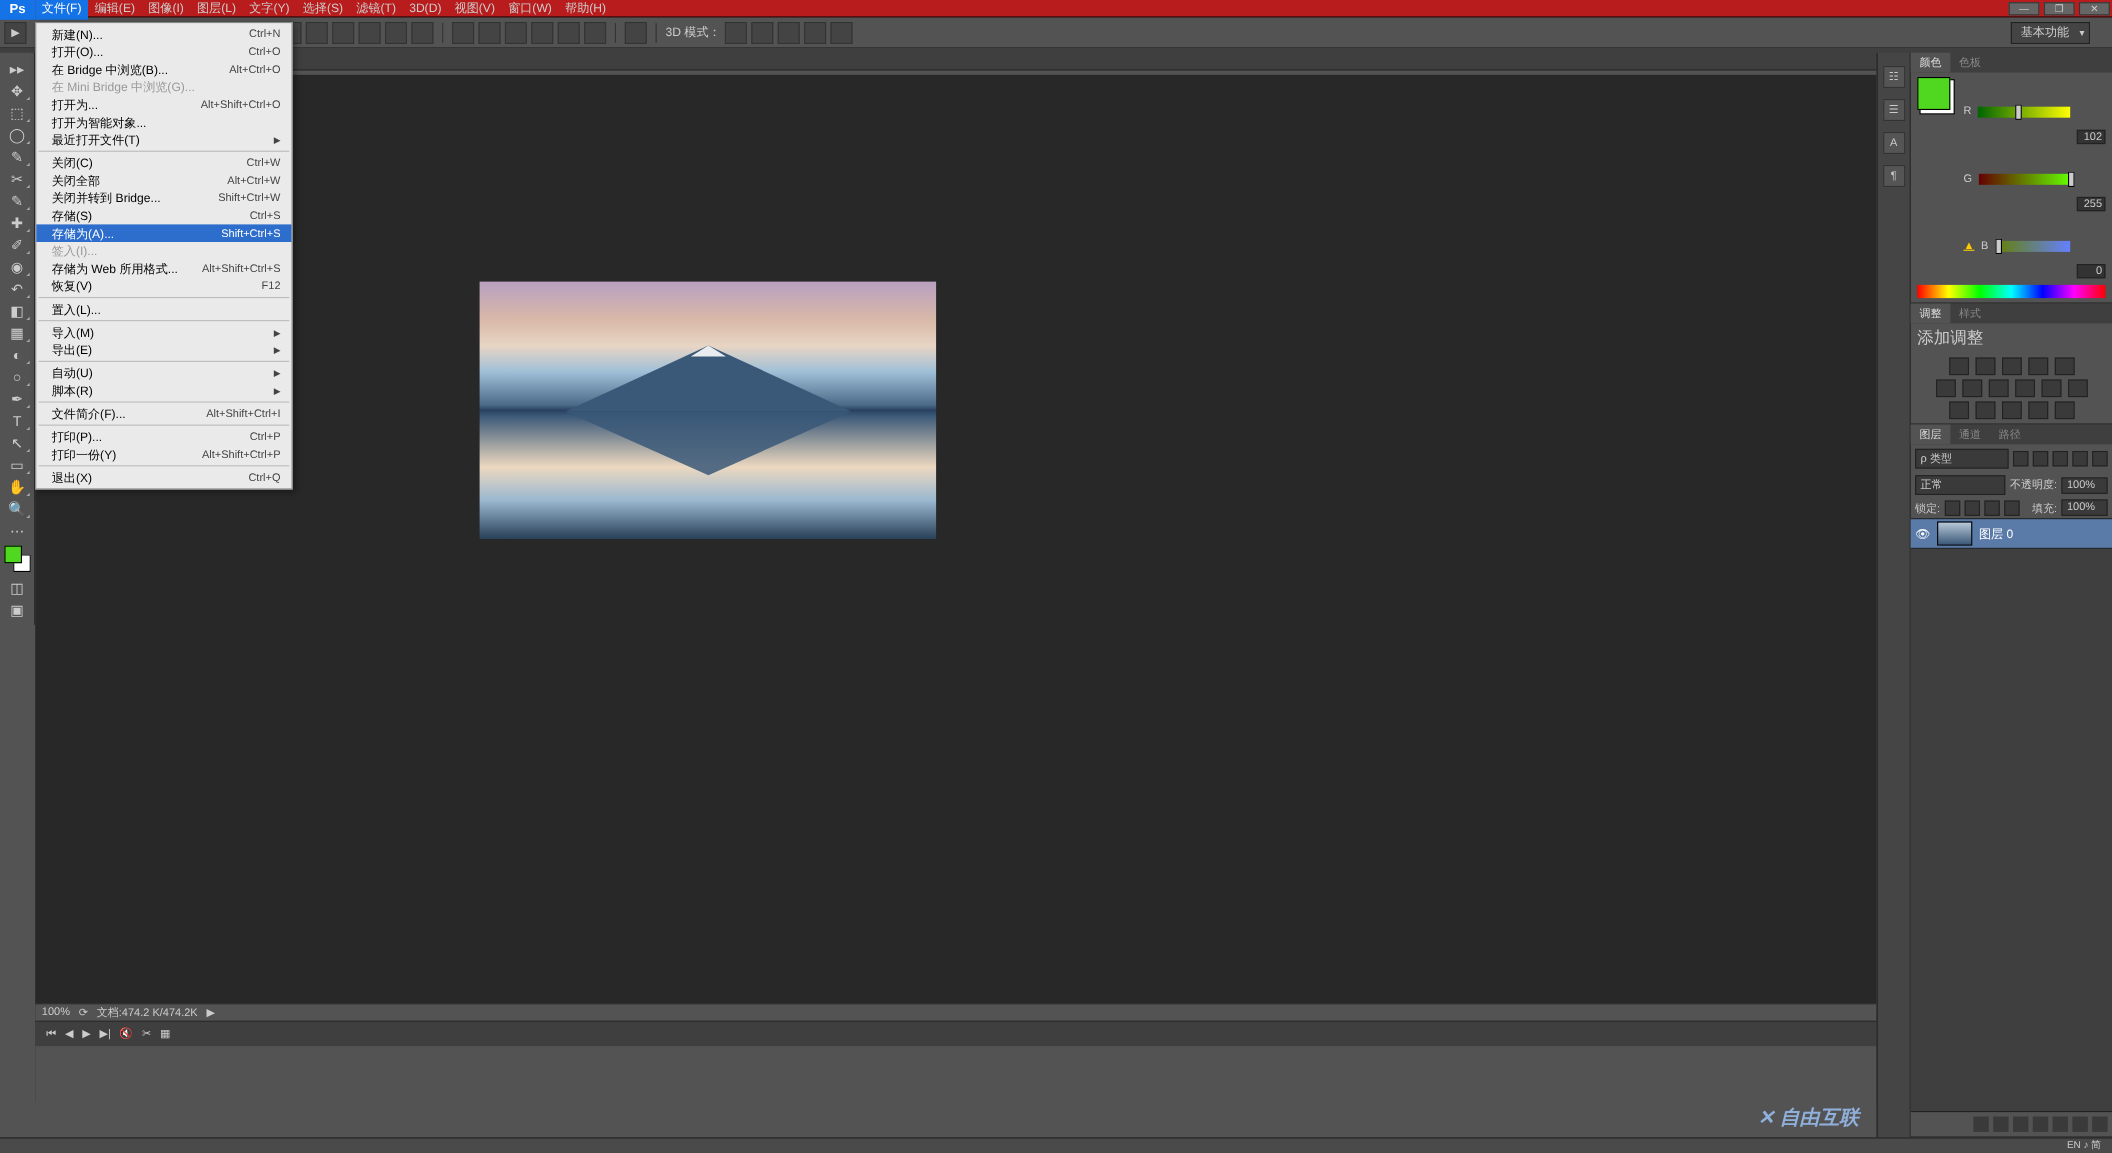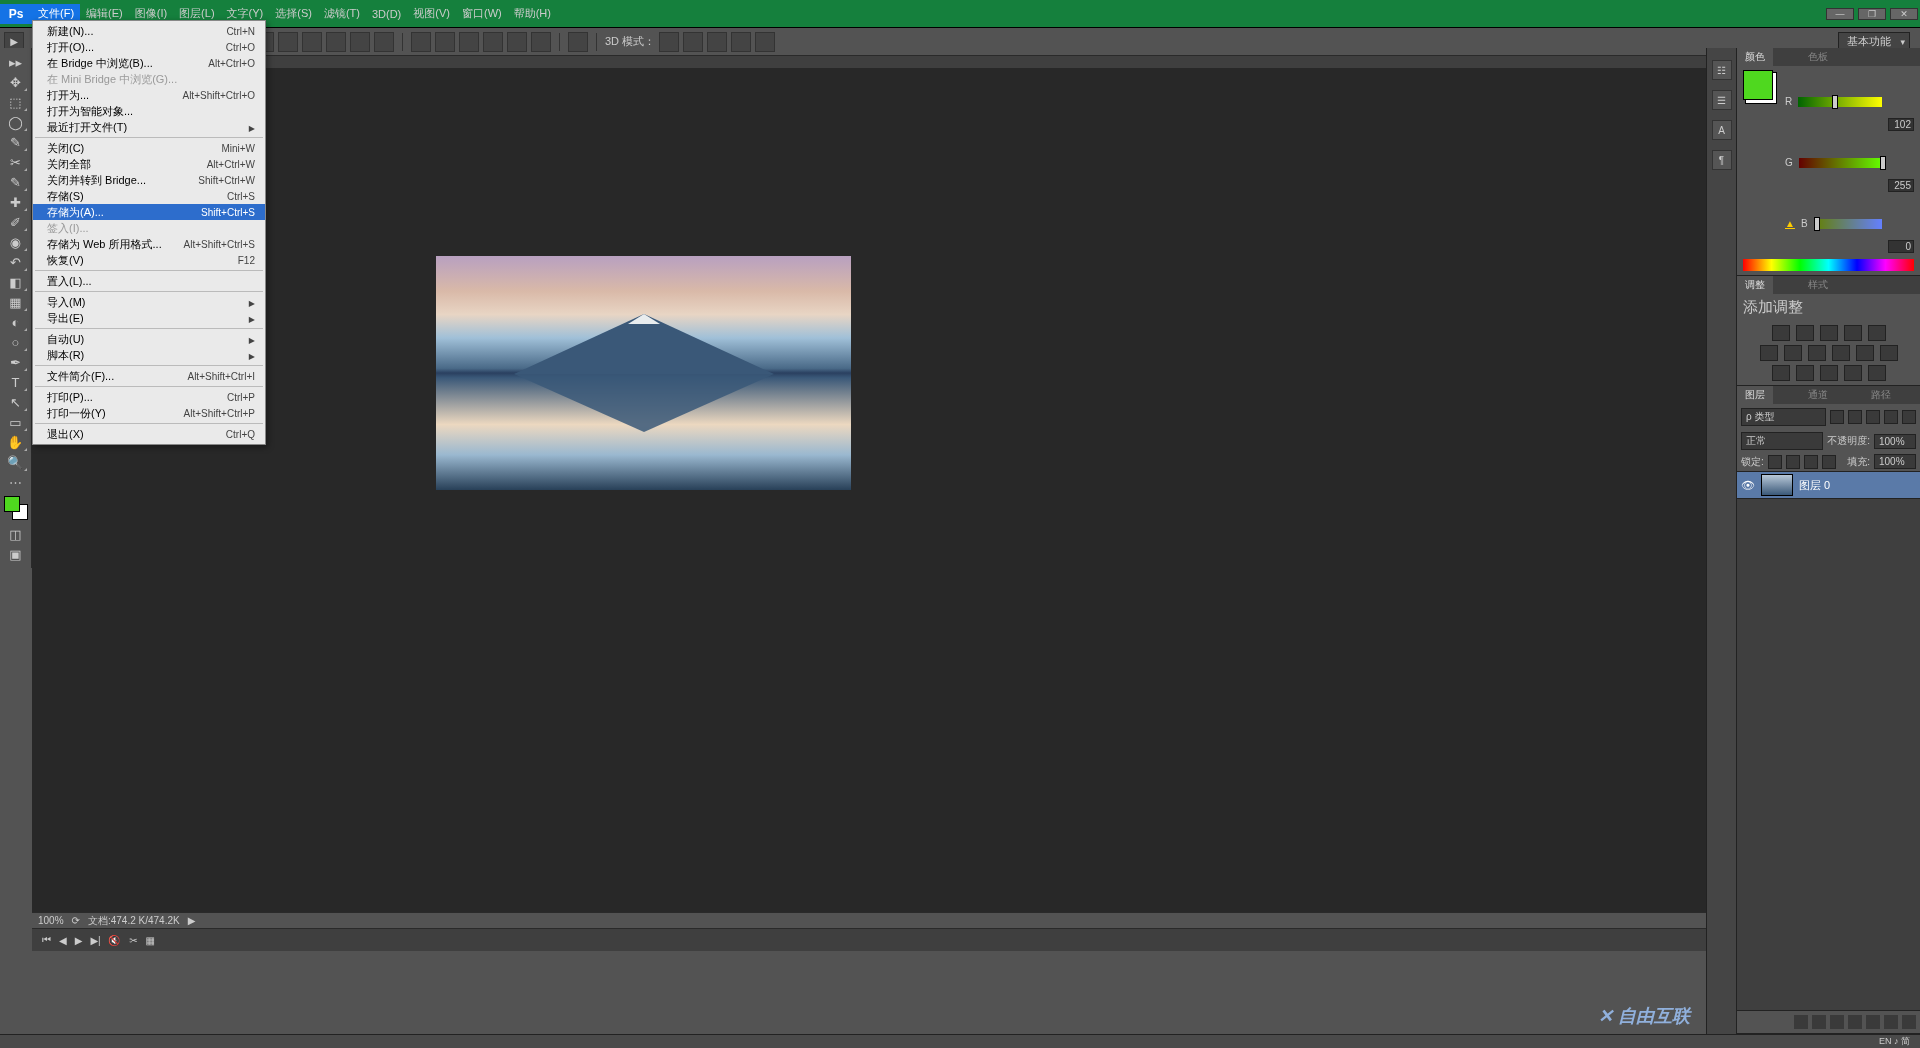--- a/index.html
+++ b/index.html
@@ -1,31 +1,31 @@
 <!DOCTYPE html>
 <html><head>
 <meta charset="utf-8">
 <style>
 * { margin: 0; padding: 0; box-sizing: border-box; font-family: "Microsoft YaHei", sans-serif; -webkit-user-select: none; user-select: none; }
 body { background: #535353; width: 1920px; height: 1048px; overflow: hidden; color: #ccc; position: relative; }
 
 
-.menubar { height: 28px; background: #15803d; display: flex; align-items: center; font-size: 11px; border-bottom: 1px solid #000; }
+.menubar { height: 16px; background: #b91c1c; display: flex; align-items: center; font-size: 11px; border-bottom: 1px solid #000; }
 .ps-logo { width: 32px; height: 20px; background: #1473e6; color: #fff; font-weight: bold; font-size: 12px; display: flex; align-items: center; justify-content: center; }
 .menu-item { padding: 0 6px; height: 20px; display: flex; align-items: center; color: #ccc; }
 .menu-item.active { background: #1473e6; color: #fff; }
 .window-controls { margin-left: auto; display: flex; gap: 0; }
 .win-btn { width: 28px; height: 12px; background: #666; margin: 0 2px; border: 1px solid #333; display:flex; align-items:center; justify-content:center; font-size:9px; }
 
 
 .options-bar { height: 28px; background: #535353; border-bottom: 1px solid #2a2a2a; display: flex; align-items: center; padding: 0 4px; gap: 4px; font-size: 11px; }
 .opt-sep { width: 1px; height: 18px; background: #333; margin: 0 4px; }
 .opt-btn { width: 20px; height: 20px; background: #444; border: 1px solid #333; display:flex; align-items:center; justify-content:center; font-size:10px; }
 .opt-check { width:14px; height:14px; background:#333; border:1px solid #666;}
-.workspace-btn { margin-left: auto; margin-right: 6px; background: #444; border: 1px solid #222; padding: 2px 18px 2px 8px; font-size: 11px; position:relative; height:20px; display:flex; align-items:center;}
+.workspace-btn { margin-left: auto; margin-right: 16px; background: #444; border: 1px solid #222; padding: 2px 18px 2px 8px; font-size: 11px; position:relative; height:20px; display:flex; align-items:center;}
 .workspace-btn::after{content:"▾"; position:absolute; right:4px; font-size:9px;}
 
 
 .tab-bar{ height:20px; background:#3f3f3f; border-bottom:1px solid #2a2a2a;}
 
 
 .dropdown { position: absolute; top: 20px; left: 32px; width: 234px; background: #eaeaea; border: 1px solid #888; box-shadow: 2px 2px 6px rgba(0,0,0,0.4); z-index: 1000; font-size: 11px; color: #000; padding: 2px 0; }
 .dd-item { display: flex; justify-content: space-between; align-items: center; padding: 2px 10px 2px 14px; height: 16px; position: relative; }
 .dd-item.highlighted { background: #2d6dcc; color: #fff; }
 .dd-item.disabled { color: #999; }
@@ -63,21 +63,21 @@
 .timeline-body { flex:1; display:flex; align-items:center; justify-content:center; height:60px; }
 .create-timeline-btn { background: #444; border: 1px solid #222; color: #ccc; padding: 3px 10px; font-size: 11px; display:flex; align-items:center; gap:4px;}
 .create-timeline-btn .drop{font-size:8px; padding:2px 4px; border:1px solid #222; margin-left:4px;}
 
 
 .right-strip{ position:absolute; right:184px; top:48px; width:30px; bottom:14px; background:#454545; border-left:1px solid #222; display:flex; flex-direction:column; gap:10px; padding-top:12px; align-items:center;}
 .strip-ic{ width:20px; height:20px; background:#555; border:1px solid #333; display:flex; align-items:center; justify-content:center; font-size:10px;}
 
 .right-panels { position: absolute; right: 0; top: 48px; width: 184px; bottom: 14px; background: #535353; border-left: 1px solid #222; display:flex; flex-direction:column;}
 .panel { border-bottom: 1px solid #222; }
-.panel-tabs { display: flex; background: #3f3f3f; font-size: 10px; height: 18px; align-items: flex-start; gap: 27px; }
+.panel-tabs { display: flex; background: #3f3f3f; font-size: 10px; height: 18px; align-items: flex-start; }
 .panel-tab { padding: 0 8px; color: #888; height:100%; display:flex; align-items:center;}
 .panel-tab.active { background: #535353; color: #ddd; }
 .panel-body { padding: 4px 6px; font-size: 10px; }
 
 
 .color-row { display: flex; align-items: center; gap: 6px; margin: 2px 0; }
 .color-slider { flex: 1; height: 10px; position:relative; background:#333; }
 .slider-r{ background: linear-gradient(90deg, #006400 0%, #ffff00 100%); }
 .slider-g{ background: linear-gradient(90deg, #640000 0%, #64ff00 100%); }
 .slider-b{ background: linear-gradient(90deg, #648000 0%, #6480ff 100%); }
@@ -196,21 +196,21 @@
       <span class="dd-label">打开为智能对象...</span>
       <span class="dd-shortcut"></span>
     </div>
     <div class="dd-item">
       <span class="dd-label">最近打开文件(T)</span>
       <span class="dd-shortcut dd-arrow"></span>
     </div>
     <div class="dd-sep"></div>
     <div class="dd-item">
       <span class="dd-label">关闭(C)</span>
-      <span class="dd-shortcut">Mini+W</span>
+      <span class="dd-shortcut">Ctrl+W</span>
     </div>
     <div class="dd-item">
       <span class="dd-label">关闭全部</span>
       <span class="dd-shortcut">Alt+Ctrl+W</span>
     </div>
     <div class="dd-item">
       <span class="dd-label">关闭并转到 Bridge...</span>
       <span class="dd-shortcut">Shift+Ctrl+W</span>
     </div>
     <div class="dd-item">

